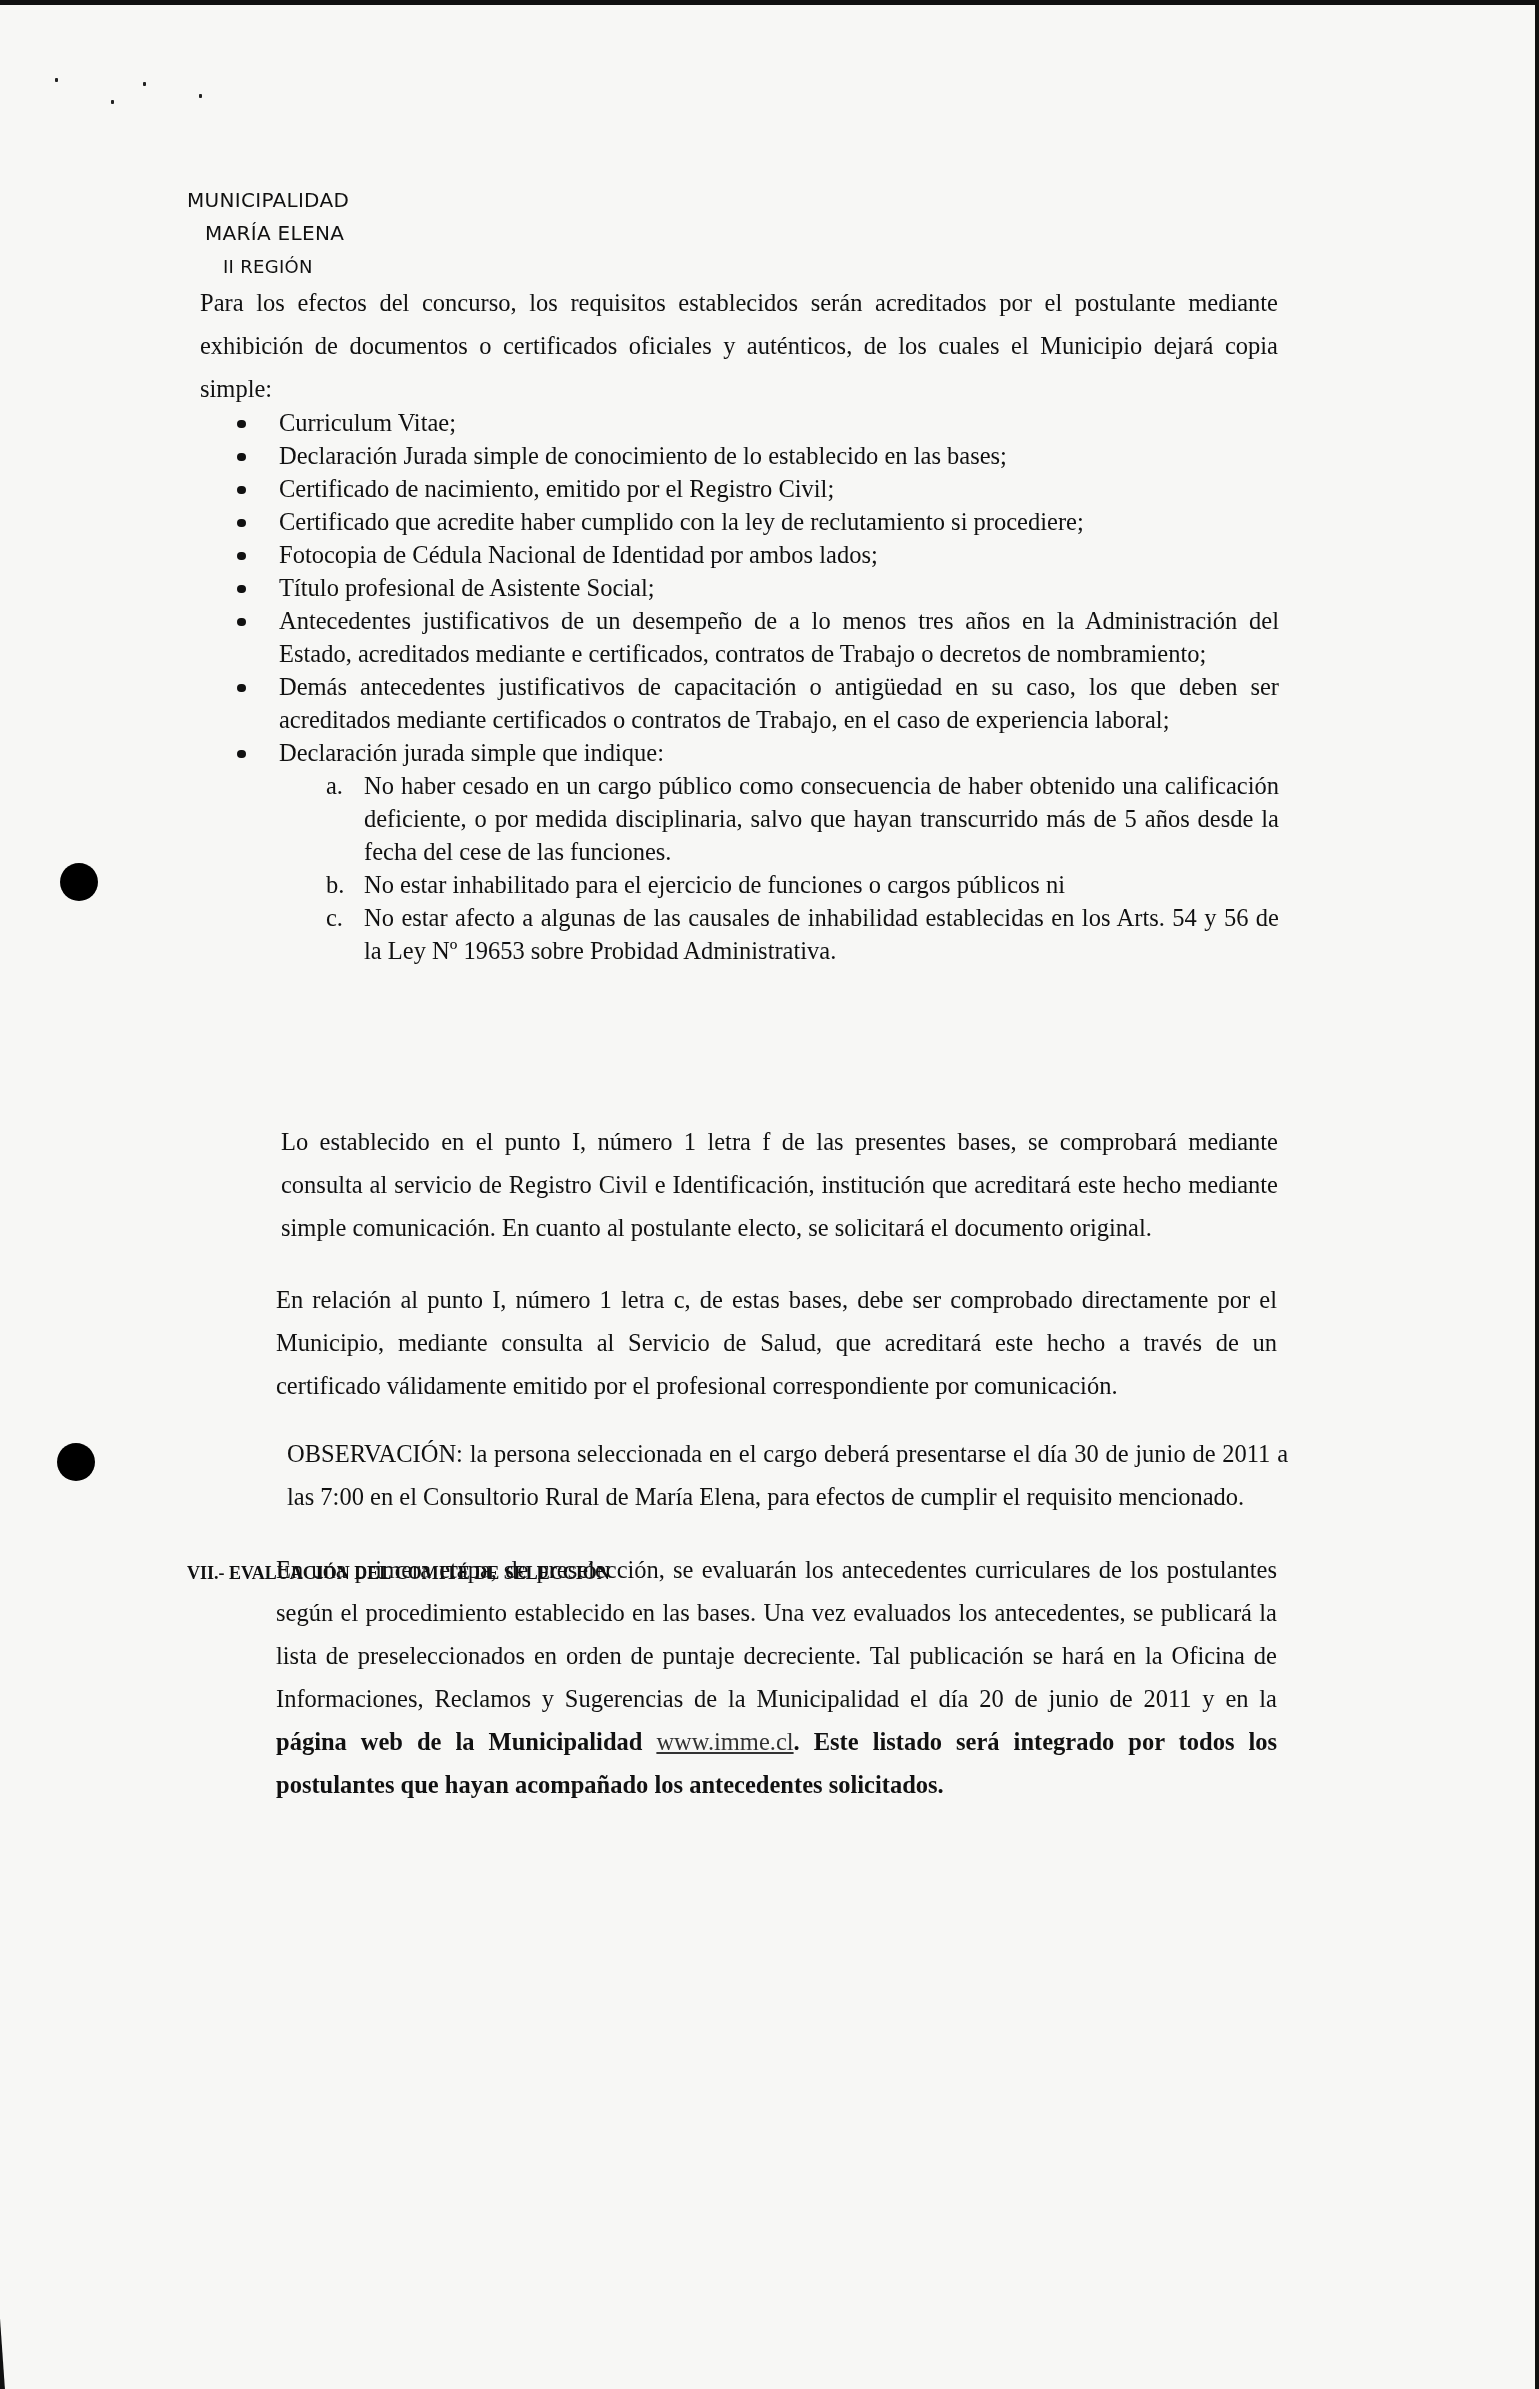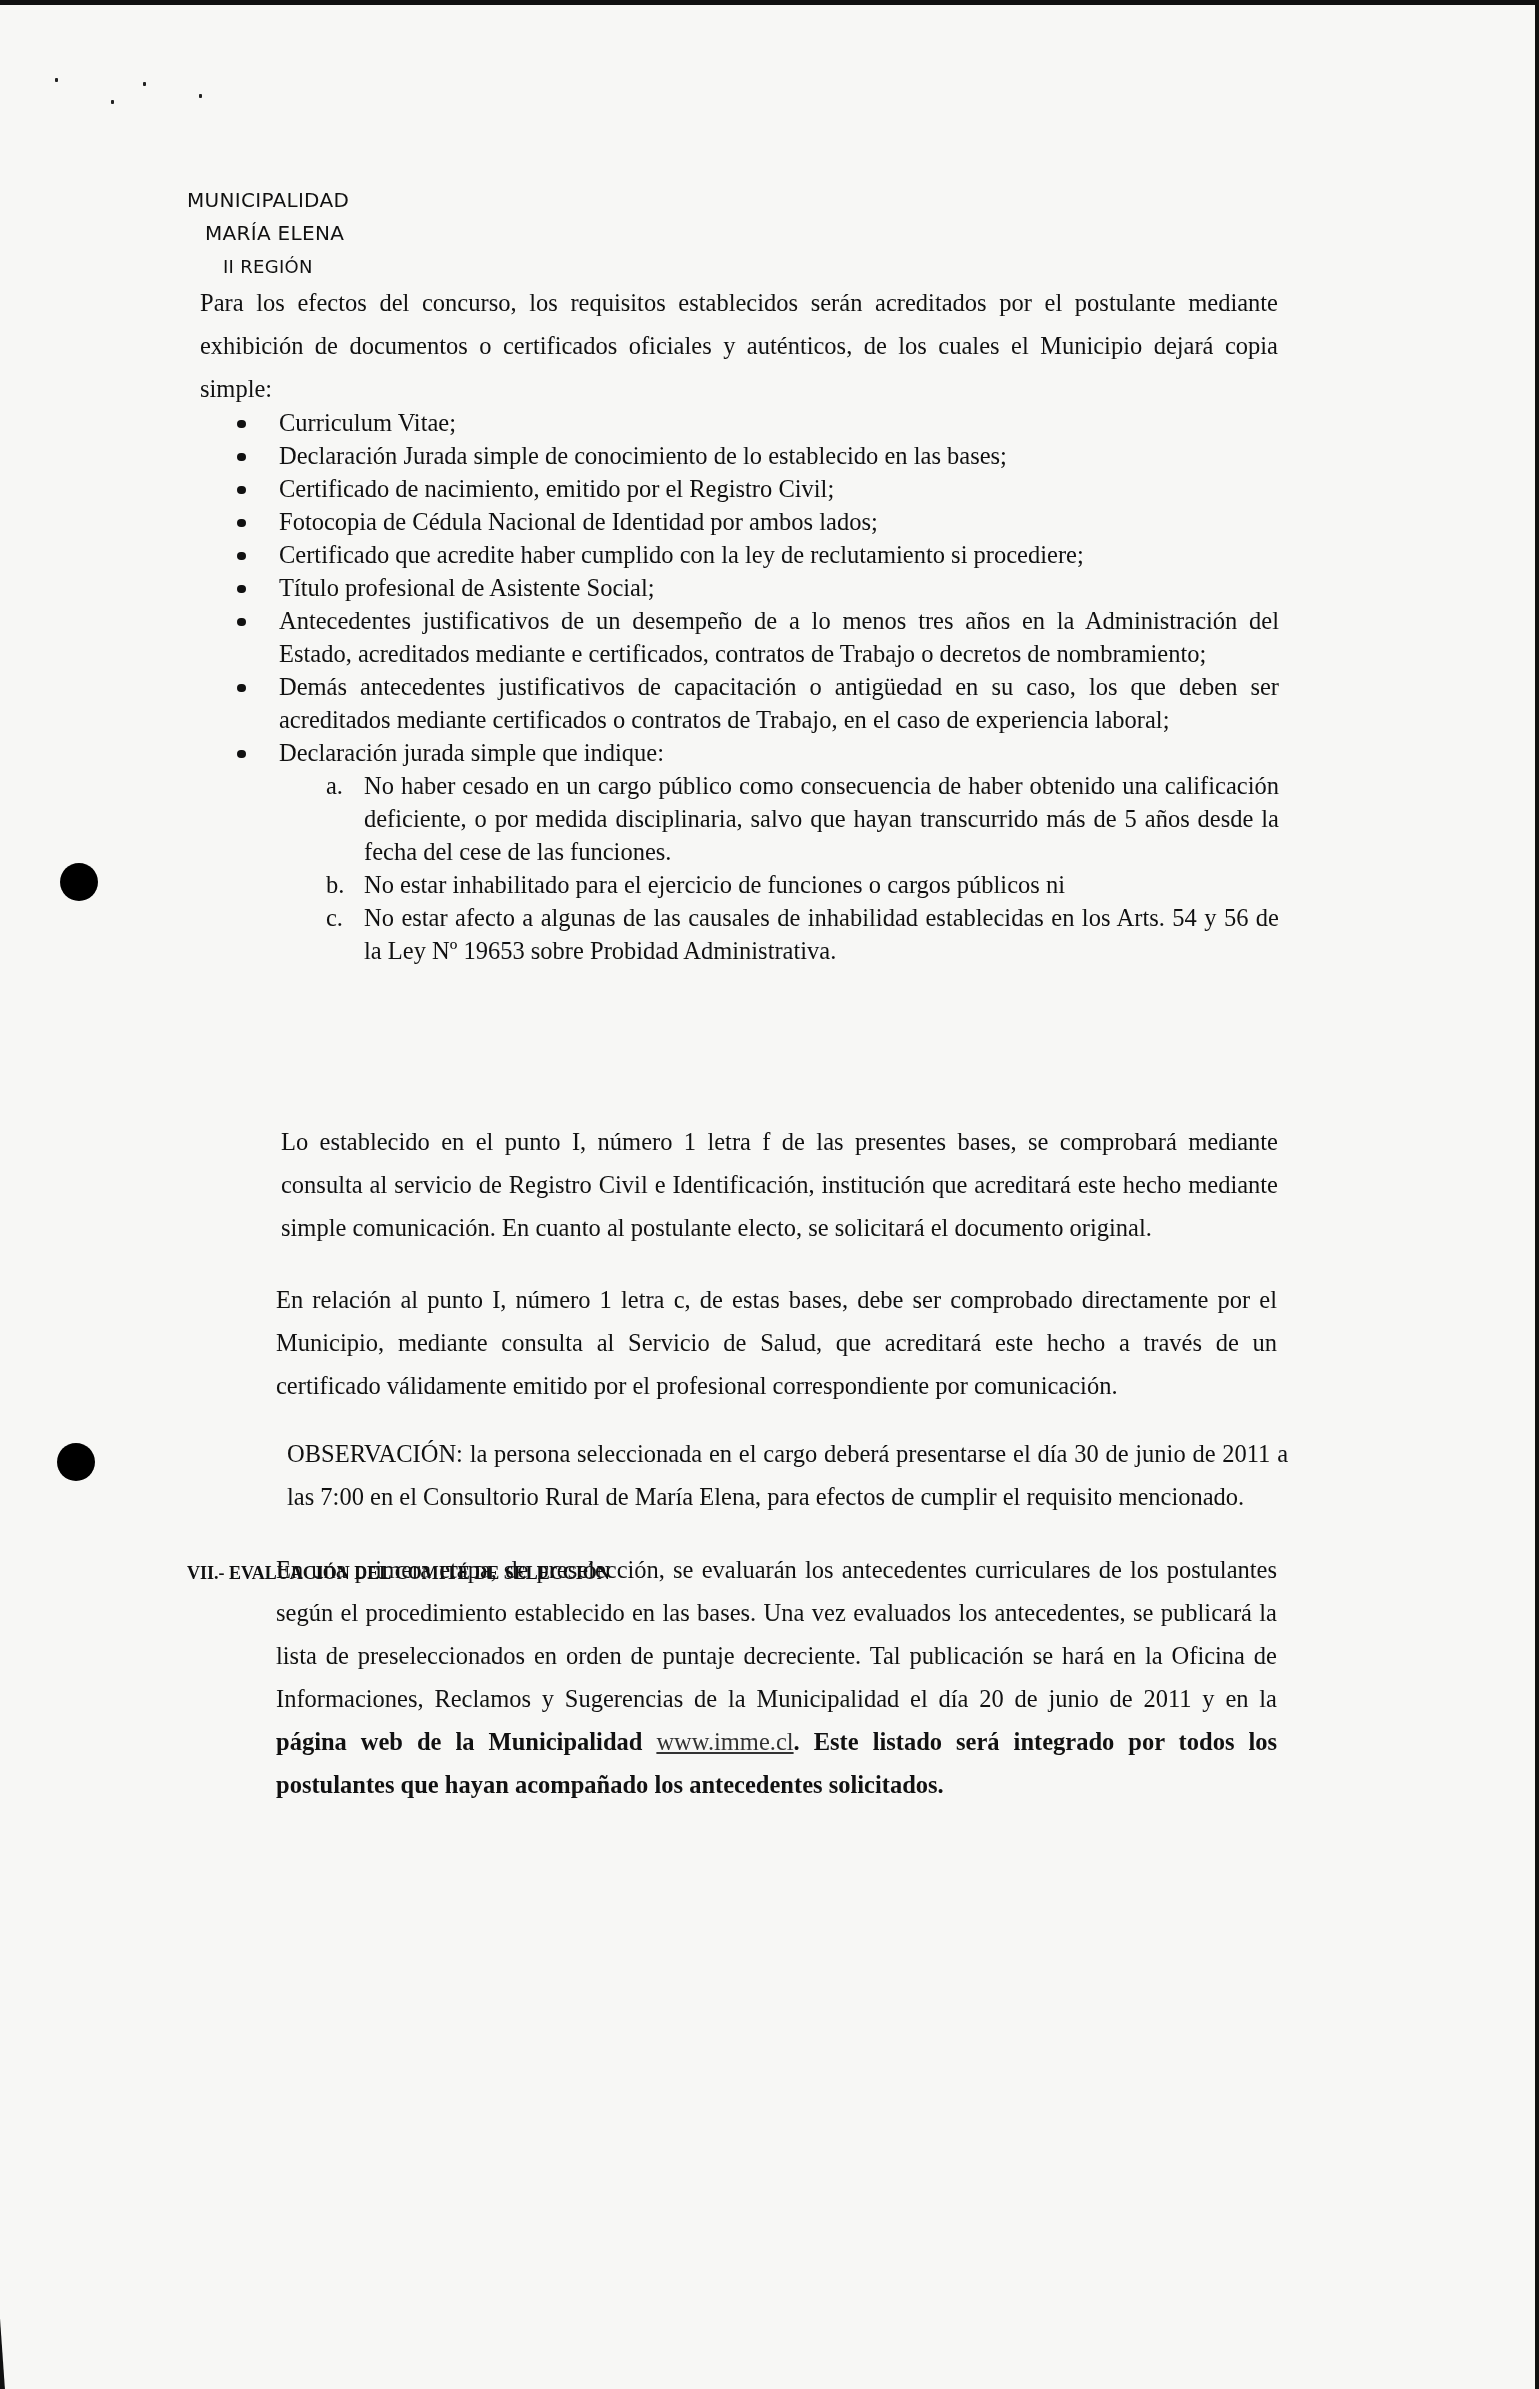--- a/index.html
+++ b/index.html
@@ -71,22 +71,22 @@
   <div class="l2">MARÍA ELENA</div>
   <div class="l3">II REGIÓN</div>
 </div>
 
 <div class="text justify intro">Para los efectos del concurso, los requisitos establecidos serán acreditados por el postulante mediante exhibición de documentos o certificados oficiales y auténticos, de los cuales el Municipio dejará copia simple:</div>
 
 <ul class="bullets">
   <li><span class="dot"></span><span>Curriculum Vitae;</span></li>
   <li><span class="dot"></span><span>Declaración Jurada simple de conocimiento de lo establecido en las bases;</span></li>
   <li><span class="dot"></span><span>Certificado de nacimiento, emitido por el Registro Civil;</span></li>
+  <li><span class="dot"></span><span>Certificado que acredite haber cumplido con la ley de reclutamiento si procediere;</span></li>
   <li><span class="dot"></span><span>Fotocopia de Cédula Nacional de Identidad por ambos lados;</span></li>
-  <li><span class="dot"></span><span>Certificado que acredite haber cumplido con la ley de reclutamiento si procediere;</span></li>
   <li><span class="dot"></span><span>Título profesional de Asistente Social;</span></li>
   <li><span class="dot"></span><span>Antecedentes justificativos de un desempeño de a lo menos tres años en la Administración del Estado, acreditados mediante e certificados, contratos de Trabajo o decretos de nombramiento;</span></li>
   <li><span class="dot"></span><span>Demás antecedentes justificativos de capacitación o antigüedad en su caso, los que deben ser acreditados mediante certificados o contratos de Trabajo, en el caso de experiencia laboral;</span></li>
   <li><span class="dot"></span><span>Declaración jurada simple que indique:</span>
     <ul class="sub">
       <li><span class="letter">a.</span><span>No haber cesado en un cargo público como consecuencia de haber obtenido una calificación deficiente, o por medida disciplinaria, salvo que hayan transcurrido más de 5 años desde la fecha del cese de las funciones.</span></li>
       <li class="indent-cont"><span class="letter">b.</span><span>No estar inhabilitado para el ejercicio de funciones o cargos públicos ni</span></li>
       <li><span class="letter">c.</span><span>No estar afecto a algunas de las causales de inhabilidad establecidas en los Arts. 54 y 56 de la Ley  Nº 19653 sobre Probidad Administrativa.</span></li>
     </ul>
   </li>

